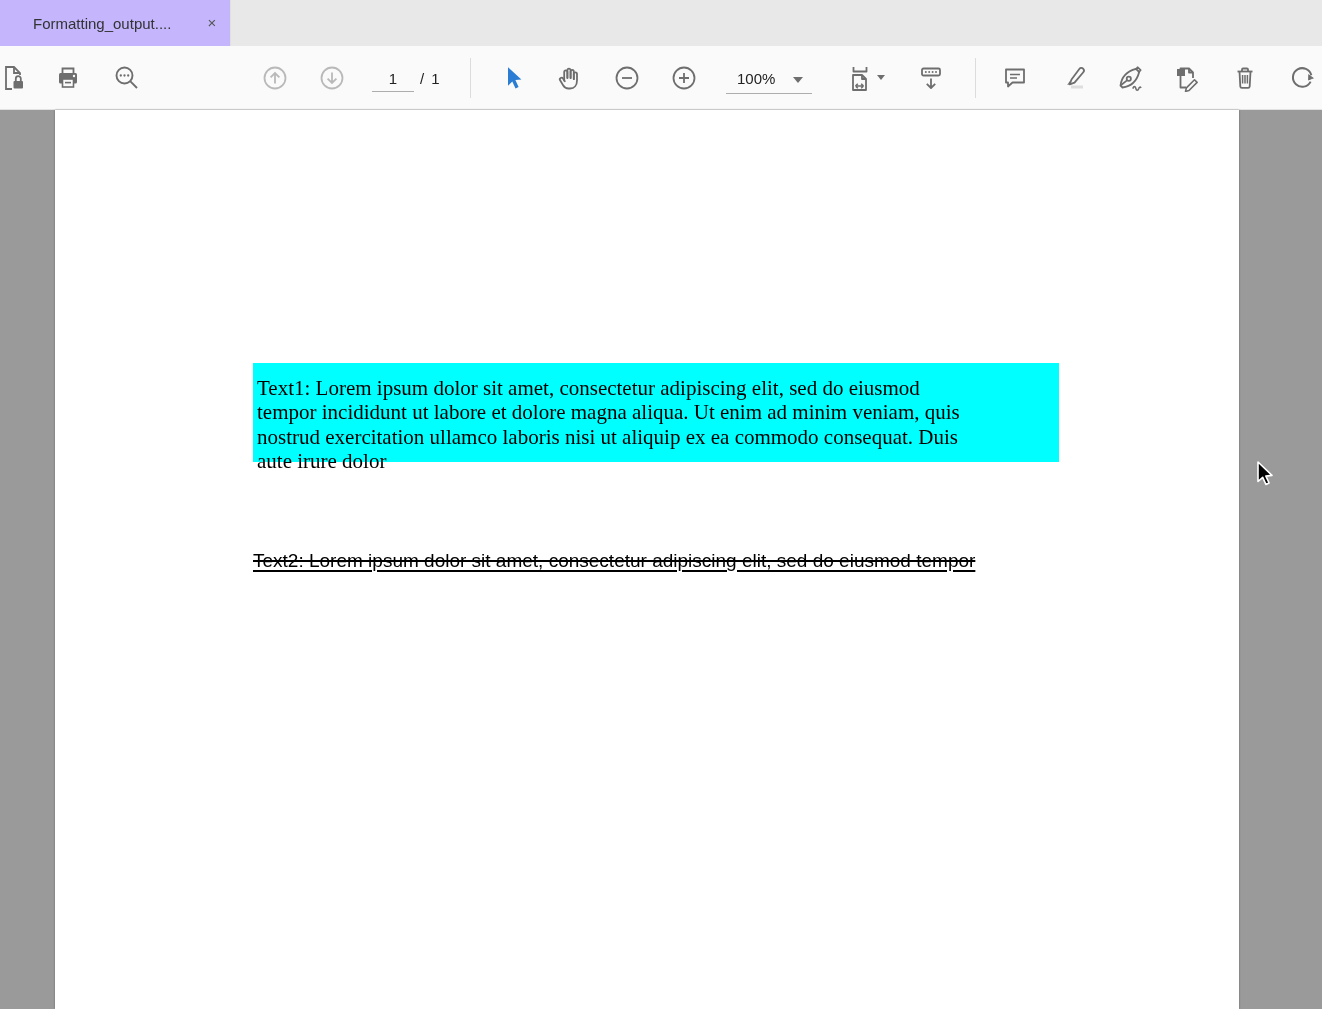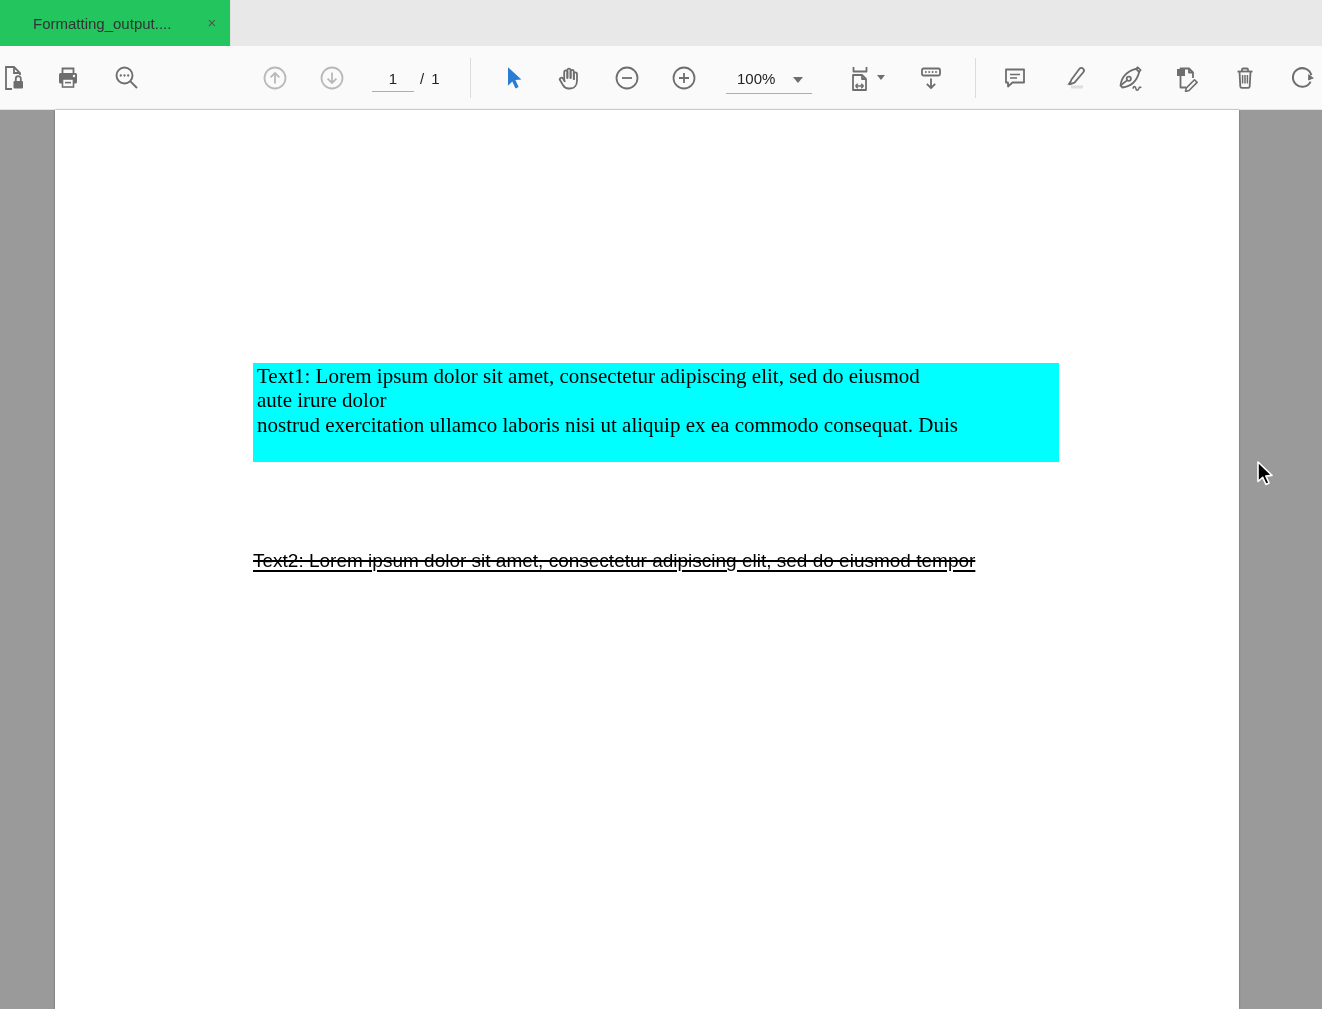--- a/index.html
+++ b/index.html
@@ -2,21 +2,21 @@
 <html><head>
 <meta charset="utf-8">
 <style>
   * { margin:0; padding:0; box-sizing:border-box; }
   html,body { width:1322px; height:1009px; overflow:hidden; background:#fff;
               font-family:"Liberation Sans", sans-serif; }
   .app { position:relative; width:1322px; height:1009px; }
 
   
   .tabbar { position:absolute; top:0; left:0; width:1322px; height:46px; background:#e8e8e8; }
-  .tab { position:absolute; top:0; left:0; width:231px; height:46px; background:#22c55e;
+  .tab { position:absolute; top:0; left:0; width:231px; height:46px; background:#c4b5fd;
          display:flex; align-items:center; border-right:1px solid #e0e0e0; cursor:default; }
   .tab-title { margin-left:33px; font-size:15px; color:#333; white-space:nowrap; overflow:hidden; }
   .tab-close { position:absolute; right:8px; top:13px; width:20px; height:20px; line-height:20px;
                text-align:center; font-size:15px; color:#555; }
 
   
   .toolbar { position:absolute; top:46px; left:0; width:1322px; height:64px; background:#fafafa;
              border-bottom:1px solid #e2e2e2; }
   .tbtn { position:absolute; top:15px; width:34px; height:34px; display:flex; align-items:center;
           justify-content:center; background:none; border:none; padding:0; cursor:pointer; }
@@ -38,21 +38,21 @@
   .zoom-ctrl .caret { margin-left:18px; margin-top:2px; }
   .mini-caret { position:absolute; top:29px; width:0; height:0; border-left:4.5px solid transparent;
                 border-right:4.5px solid transparent; border-top:5.5px solid #6e6e6e; }
 
   
   .docarea { position:absolute; top:110px; left:0; width:1322px; height:899px; background:#9a9a9a; }
   .pdfpage { position:absolute; left:55px; top:0; width:1184px; height:899px; background:#ffffff;
              box-shadow:0 0 2px rgba(0,0,0,.35); }
 
   .text1 { position:absolute; left:198px; top:253px; width:806px; height:99px;
-           background:#00ffff; padding:1px 0 0 4px;
+           background:#00ffff; padding:13px 0 0 4px;
            font-family:"Liberation Serif", serif; font-size:21px; line-height:24.4px; color:#000; }
   .text1 .line { white-space:nowrap; }
 
   .text2 { position:absolute; left:198px; top:440px;
            font-family:"Liberation Sans", sans-serif; font-size:19px; line-height:21.5px; color:#000; }
   .text2 .line { white-space:nowrap; text-decoration:underline line-through;
                  text-decoration-thickness:1.5px; text-underline-offset:3px; }
 
   .mouse-cursor { position:absolute; left:1256px; top:461px; pointer-events:none; }
 </style>
@@ -227,22 +227,23 @@
       </svg>
     </button>
 
   </div>
 
   <div class="docarea">
     <div class="pdfpage">
 
       <div class="text1">
         <div class="line">Text1: Lorem ipsum dolor sit amet, consectetur adipiscing elit, sed do eiusmod</div>
+        <div class="line">tempor incididunt ut labore et dolore magna aliqua. Ut enim ad minim veniam, quis</div>
+        <div class="line">nostrud exercitation ullamco laboris nisi ut aliquip ex ea commodo consequat. Duis</div>
         <div class="line">aute irure dolor</div>
-        <div class="line">nostrud exercitation ullamco laboris nisi ut aliquip ex ea commodo consequat. Duis</div>
       </div>
 
       <div class="text2">
         <div class="line">Text2: Lorem ipsum dolor sit amet, consectetur adipiscing elit, sed do eiusmod tempor</div>
       </div>
 
     </div>
   </div>
 
   <svg class="mouse-cursor" width="24" height="28" viewBox="0 0 24 28">

